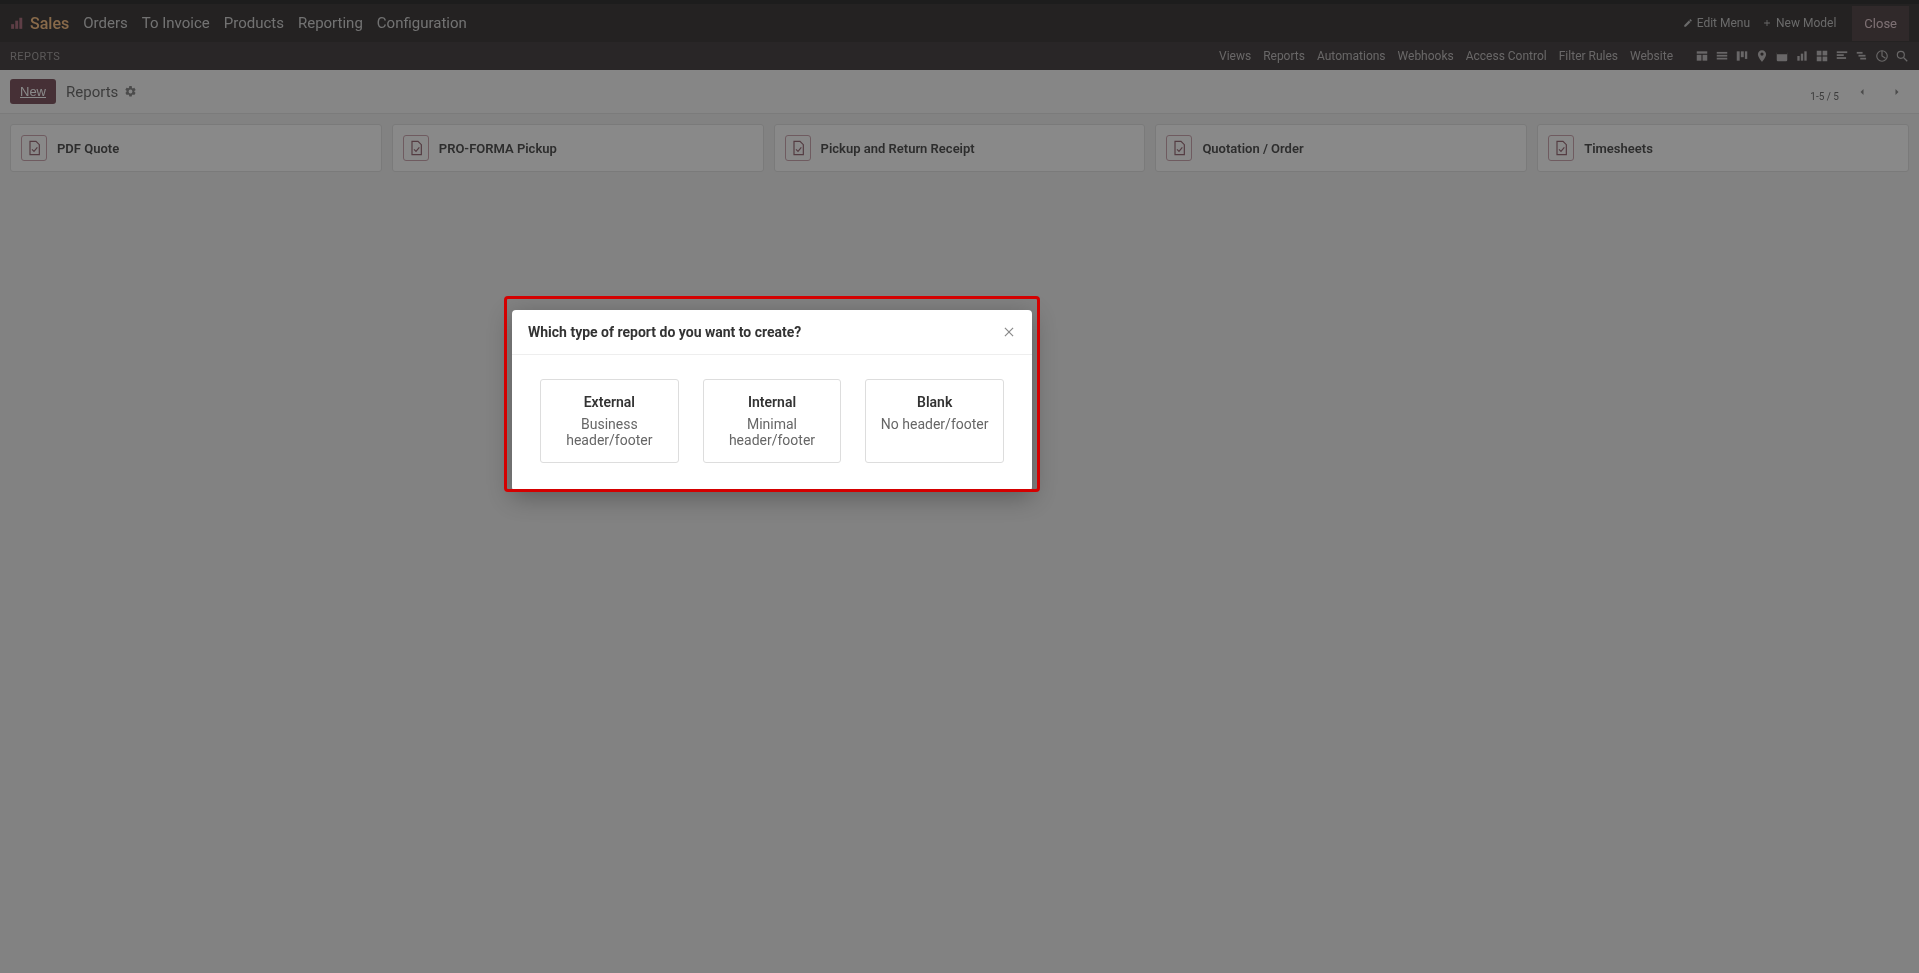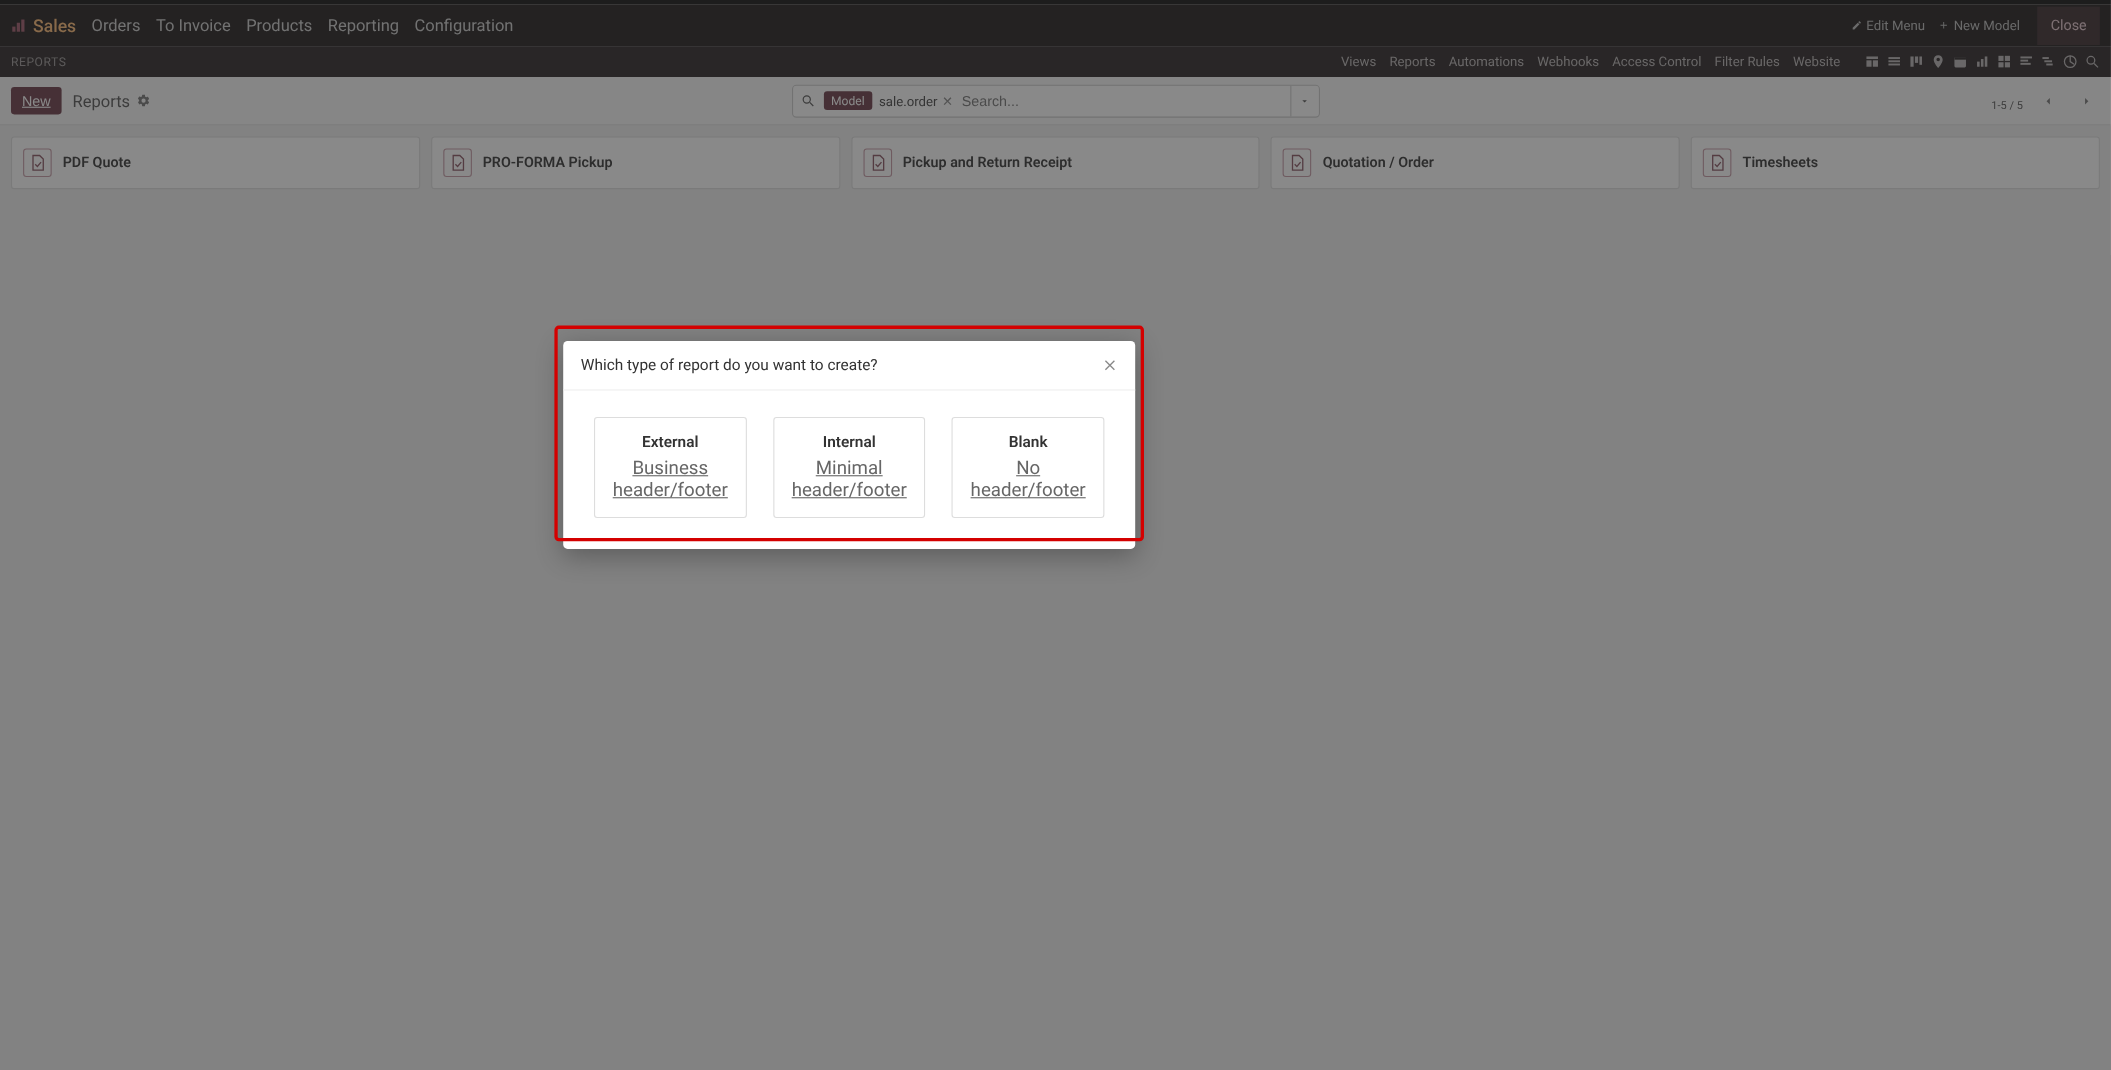--- a/index.html
+++ b/index.html
@@ -138,36 +138,36 @@
     width:520px;
     background:#fff;
     border-radius:4px;
     box-shadow:0 6px 24px rgba(0,0,0,0.3);
   }
   .modal-header {
     display:flex; align-items:center;
     padding:14px 16px;
     border-bottom:1px solid #eee;
   }
-  .modal-title { font-size:14px; font-weight:400; color:#333; }
+  .modal-title { font-size:14px; font-weight:700; color:#333; }
   .modal-close { margin-left:auto; color:#888; cursor:pointer; font-size:16px; }
   .modal-body {
     padding:24px 28px 28px;
     display:flex; gap:24px; justify-content:center;
   }
   .opt {
     flex:1;
     border:1px solid #ddd;
     border-radius:3px;
     text-align:center;
     padding:14px 8px;
     cursor:pointer;
   }
   .opt .t { font-size:14px; font-weight:600; color:#333; margin-bottom:6px; }
-  .opt .d { font-size:17px; color:#666;text-decoration:underline; }
+  .opt .d { font-size:14px; color:#666; }
   svg { display:block; }
 </style>
 </head>
 <body>
 
 <div class="top-gap"></div>
 
 <div class="navbar">
   <div class="left">
     <div class="brand">
@@ -269,37 +269,20 @@
 
 <div class="controlrow">
   <button class="btn-new">New</button>
   <div class="breadcrumb2">
     <span>Reports</span>
     <svg width="13" height="13" viewBox="0 0 24 24" fill="#777" class="gear-icon">
         <path d="M19.14 12.94a7.49 7.49 0 0 0 .05-.94 7.49 7.49 0 0 0-.05-.94l2.03-1.58a.5.5 0 0 0 .12-.64l-1.92-3.32a.5.5 0 0 0-.61-.22l-2.39.96a7.03 7.03 0 0 0-1.62-.94l-.36-2.54A.5.5 0 0 0 13.9 2h-3.8a.5.5 0 0 0-.49.42l-.36 2.54c-.58.24-1.12.55-1.62.94l-2.39-.96a.5.5 0 0 0-.61.22L2.71 8.48a.5.5 0 0 0 .12.64l2.03 1.58c-.3.31-.5.63-.5.94s.2.63.5.94l-2.03 1.58a.5.5 0 0 0-.12.64l1.92 3.32c.14.24.43.34.61.22l2.39-.96c.5.39 1.04.7 1.62.94l.36 2.54c.4.24.25.42.49.42h3.8c.24 0 .45-.18.49-.42l.36-2.54c.58-.24 1.12-.55 1.62-.94l2.39.96c.18.12.47.02.61-.22l1.92-3.32a.5.5 0 0 0-.12-.64l-2.03-1.58zM12 15.5A3.5 3.5 0 1 1 12 8.5a3.5 3.5 0 0 1 0 7z"></path>
       </svg>
   </div>
 
-  <div class="search-wrap">
-    <span class="search-icon">
-      <svg width="13" height="13" viewBox="0 0 24 24" fill="none" stroke="#555" stroke-width="2">
-          <circle cx="10" cy="10" r="6"></circle>
-          <line x1="15" y1="15" x2="21" y2="21"></line>
-        </svg>
-    </span>
-    <span class="facet">Model</span>
-    <span class="facet-value">sale.order</span>
-    <span class="facet-close">✕</span>
-    <input class="search-input" placeholder="Search..." style="">
-    <span class="search-caret">
-      <svg width="10" height="10" viewBox="0 0 24 24" fill="#555">
-          <path d="M7 10l5 5 5-5z"></path>
-        </svg>
-    </span>
-  </div>
 
   <div class="pager">
     <span>1-5 / 5</span>
     <span class="chev">
       <svg width="12" height="12" viewBox="0 0 24 24" fill="#777">
           <path d="M15 6l-6 6 6 6z"></path>
         </svg>
     </span>
     <span class="chev">
       <svg width="12" height="12" viewBox="0 0 24 24" fill="#777">

